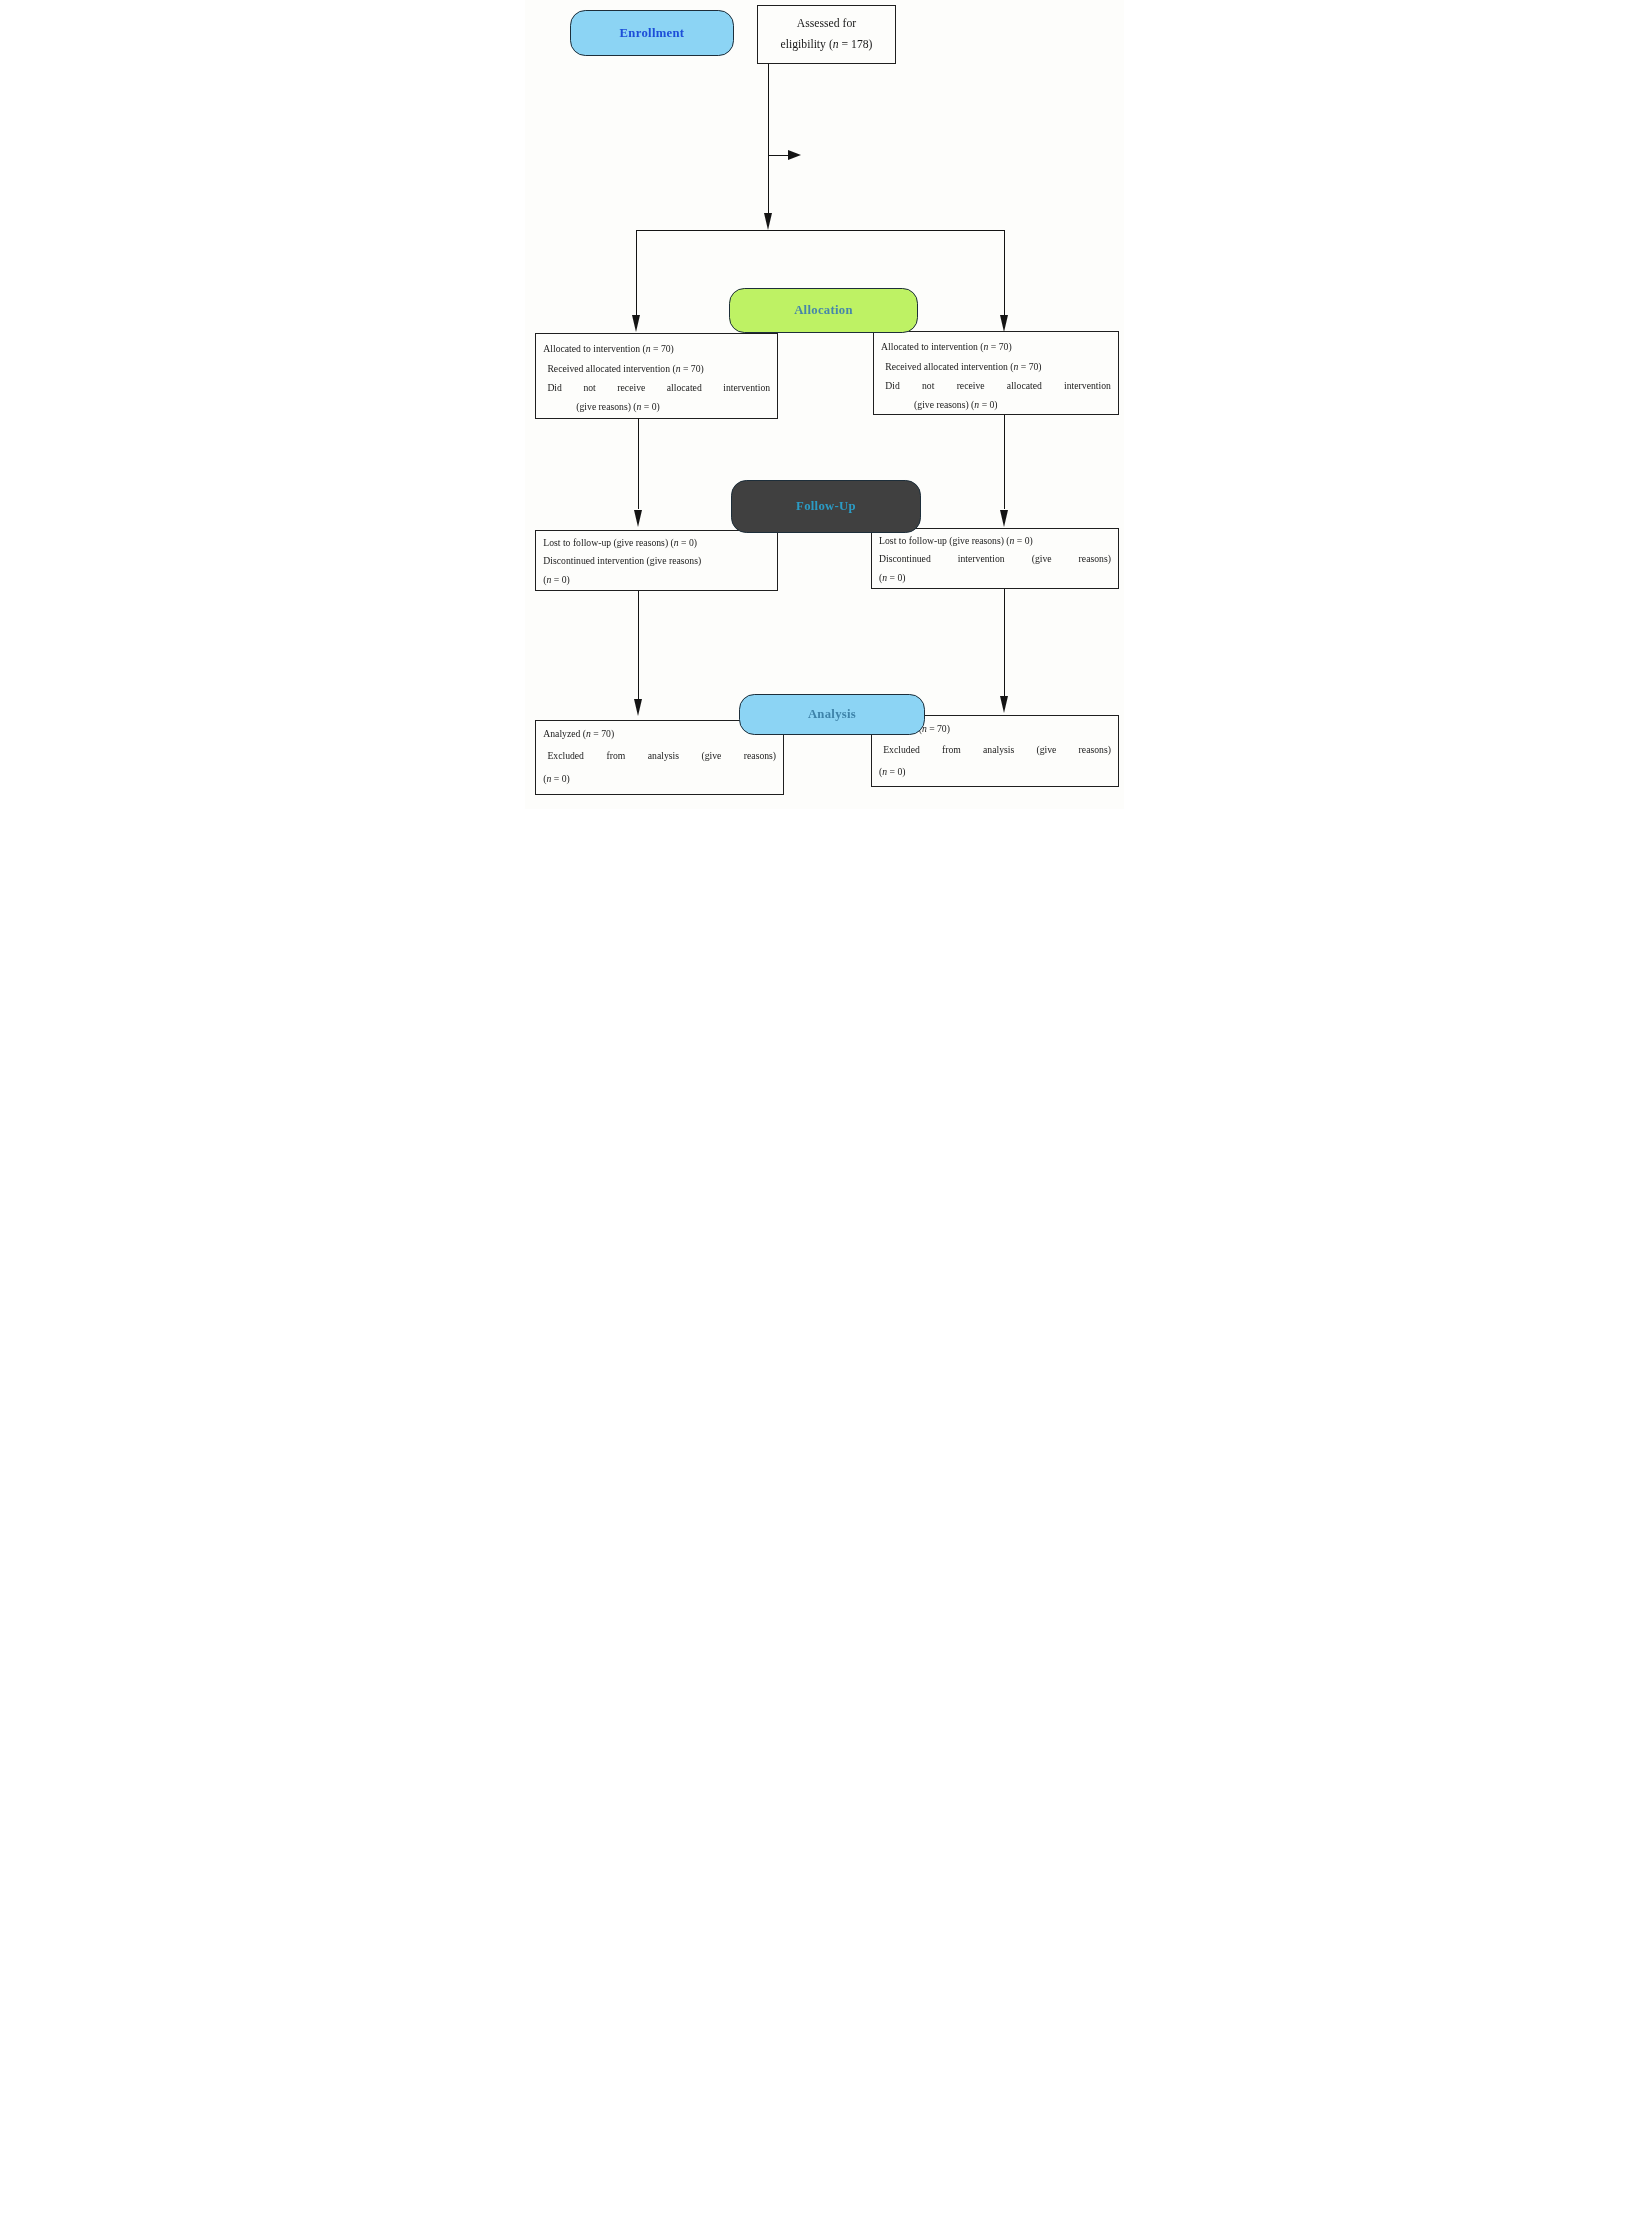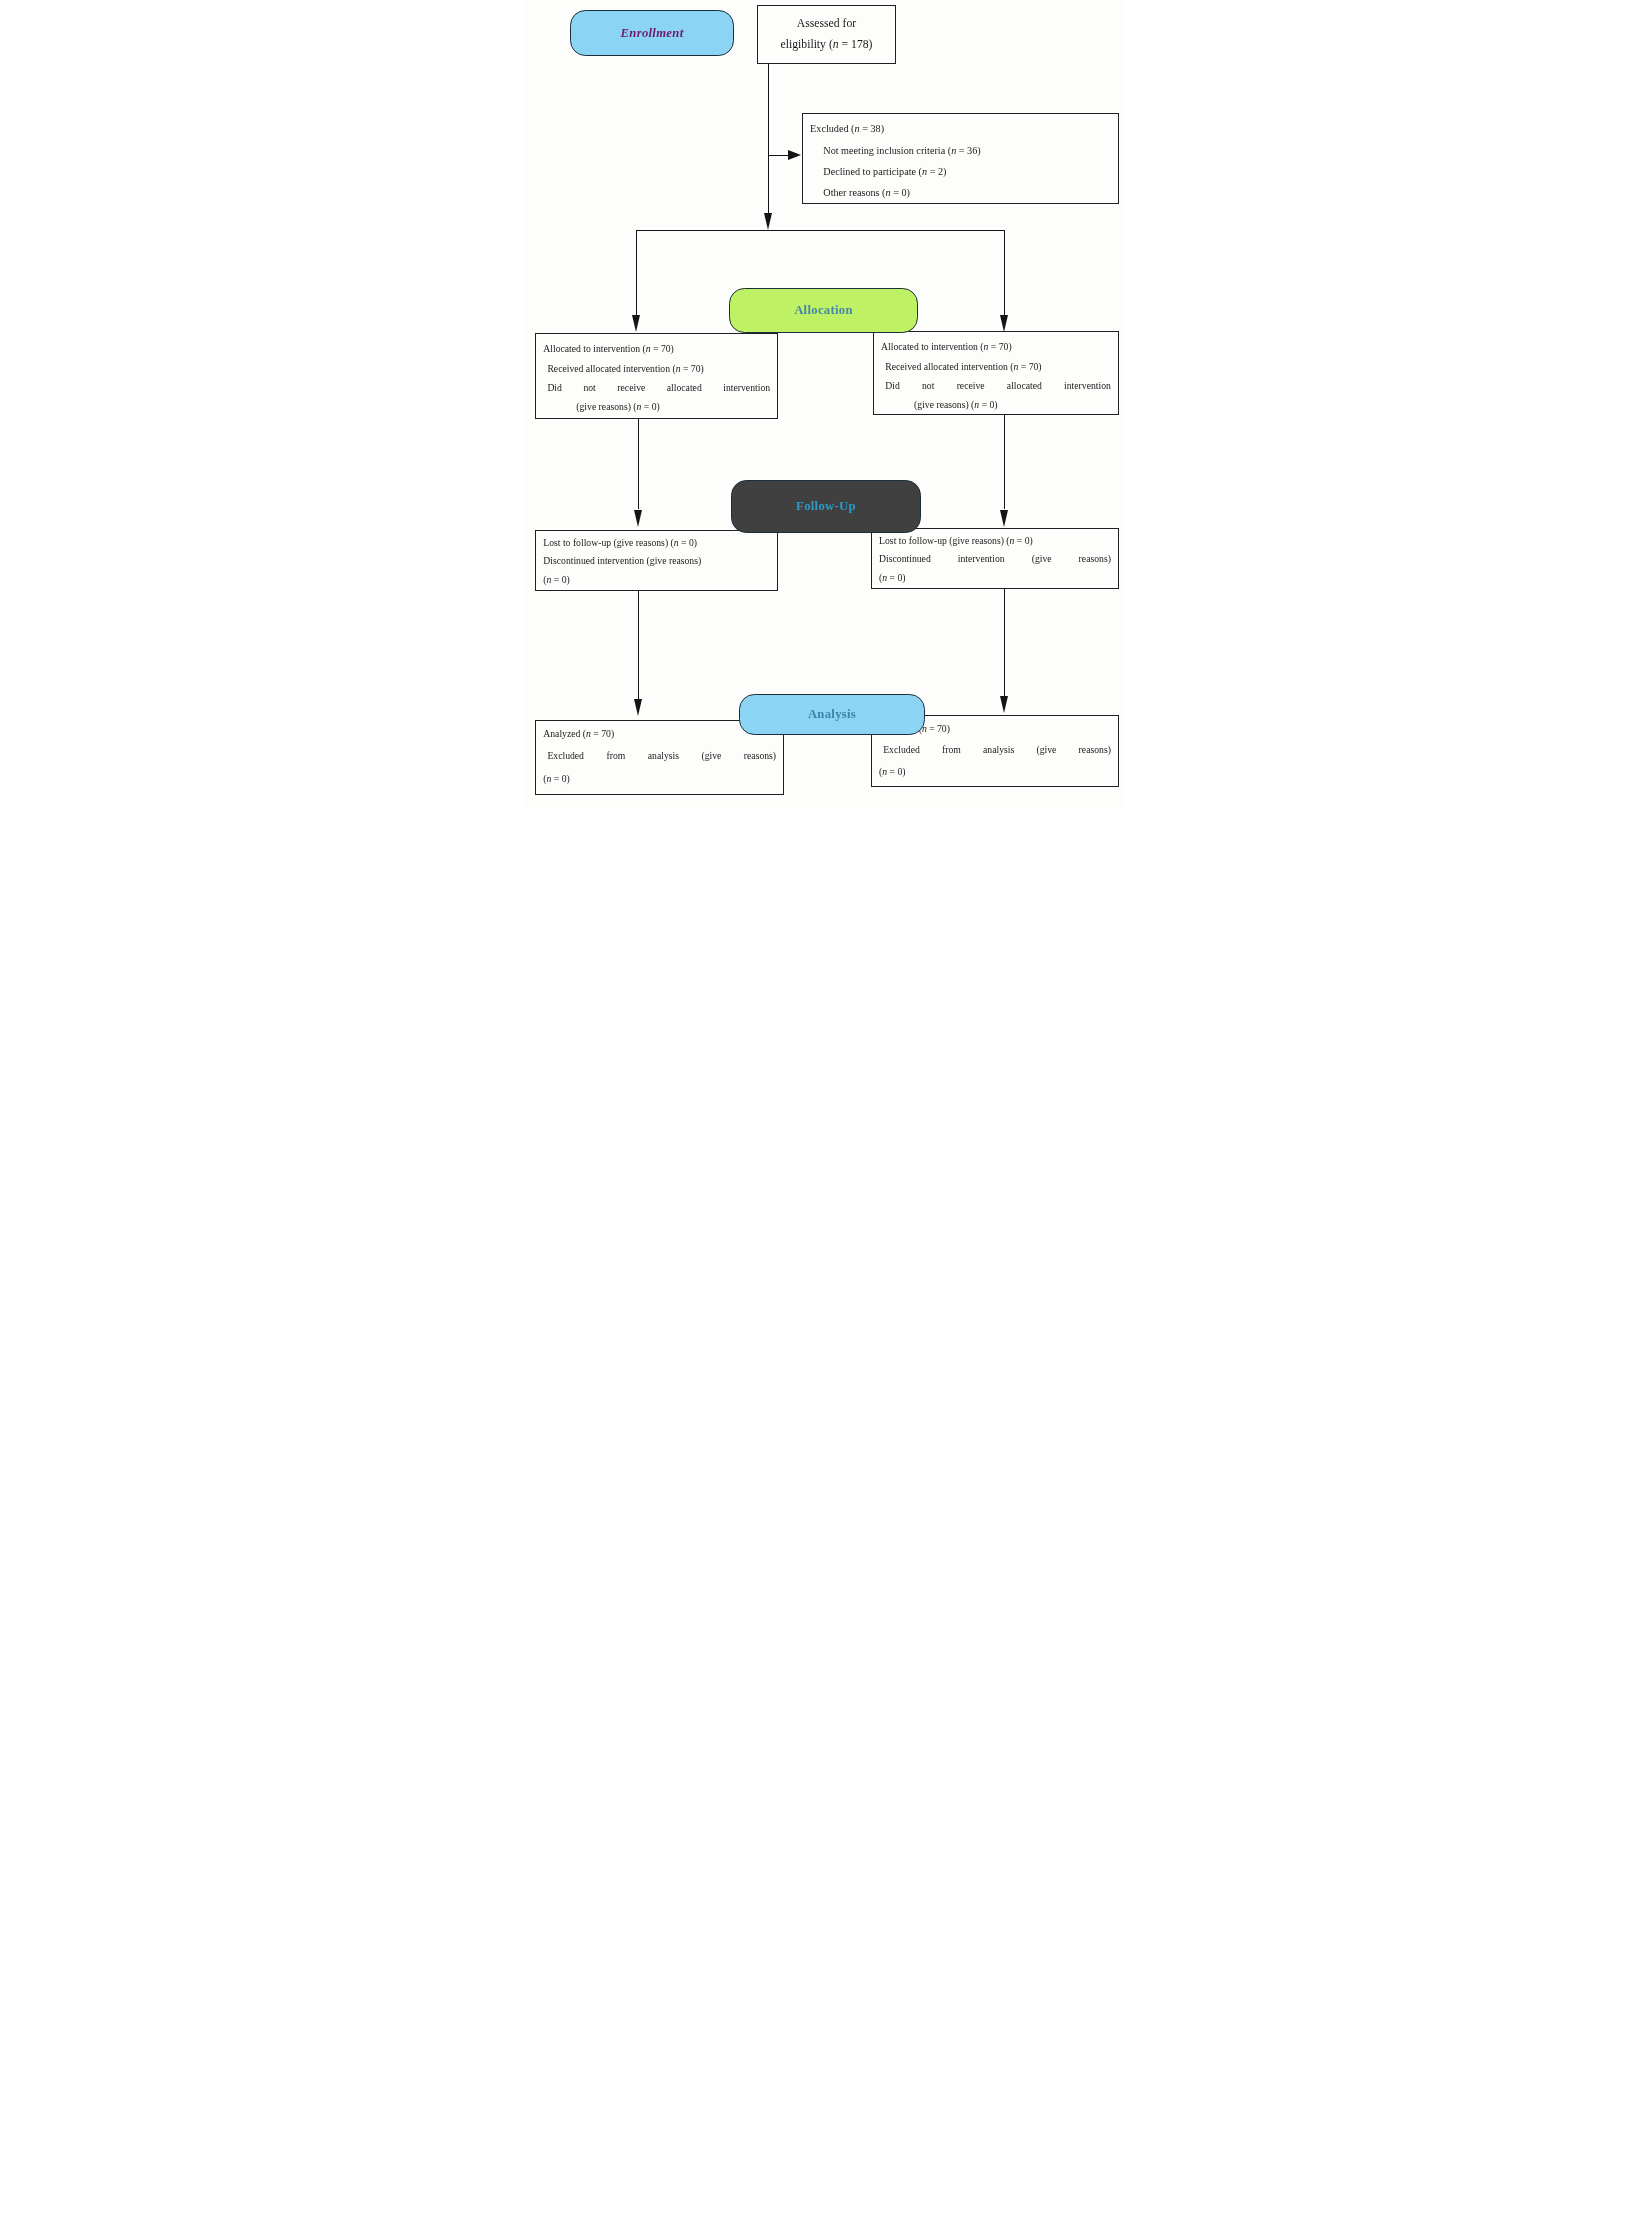--- a/index.html
+++ b/index.html
@@ -46,40 +46,34 @@
     border-top:5.6px solid transparent;border-bottom:5.6px solid transparent;
     border-left:13.2px solid #141414;
   }
 </style>
 </head>
 <body>
 
 <div id="canvas">
 
   <div class="pill" id="enrollment-pill" style="left: 45px; top: 10.2px; width: 164px; height: 46px; background: rgb(140, 212, 244); border-color: rgb(29, 46, 58);">
-    <span style="color: #701a75; font-style: italic;">Enrollment</span>
+    <span style="color: #1d4ed8;">Enrollment</span>
   </div>
 
   <div class="fbox" id="assessed-box" style="left:232px;top:5.1px;width:139px;height:59px;">
       <div class="ln ">Assessed for</div>
       <div class="ln ">eligibility (<i>n</i> = 178)</div>
     </div>
 
   <div class="vline" style="left:243px;top:64px;height:149px;background:#141414;"></div>
   <div class="arrow-down" style="left:239px;top:213px;"></div>
 
   <div class="hline" style="left:244px;top:155px;width:19.4px;background:#141414;"></div>
   <div class="arrow-right" style="left:263px;top:150px;"></div>
 
-  <div class="fbox" id="excluded-box" style="left:277px;top:113px;width:317px;height:91px;line-height:21.4px;">
-      <div class="ln ">Excluded (<i>n</i> = 38)</div>
-      <div class="ln indent">Not meeting inclusion criteria (<i>n</i> = 36)</div>
-      <div class="ln indent">Declined to participate (<i>n</i> = 2)</div>
-      <div class="ln indent">Other reasons (<i>n</i> = 0)</div>
-    </div>
 
   <div class="hline" style="left:111px;top:230px;width:368px;background:#141414;"></div>
   <div class="vline" style="left:111px;top:230px;height:85px;background:#141414;"></div>
   <div class="arrow-down" style="left:107px;top:315px;"></div>
   <div class="vline" style="left:479px;top:230px;height:85px;background:#141414;"></div>
   <div class="arrow-down" style="left:475px;top:315px;"></div>
 
   <div class="pill" id="allocation-pill" style="left: 204px; top: 288px; width: 189px; height: 45px; background: #bef264; border-color: rgb(29, 46, 58);">
     <span style="color: rgb(71, 134, 170);">Allocation</span>
   </div>

